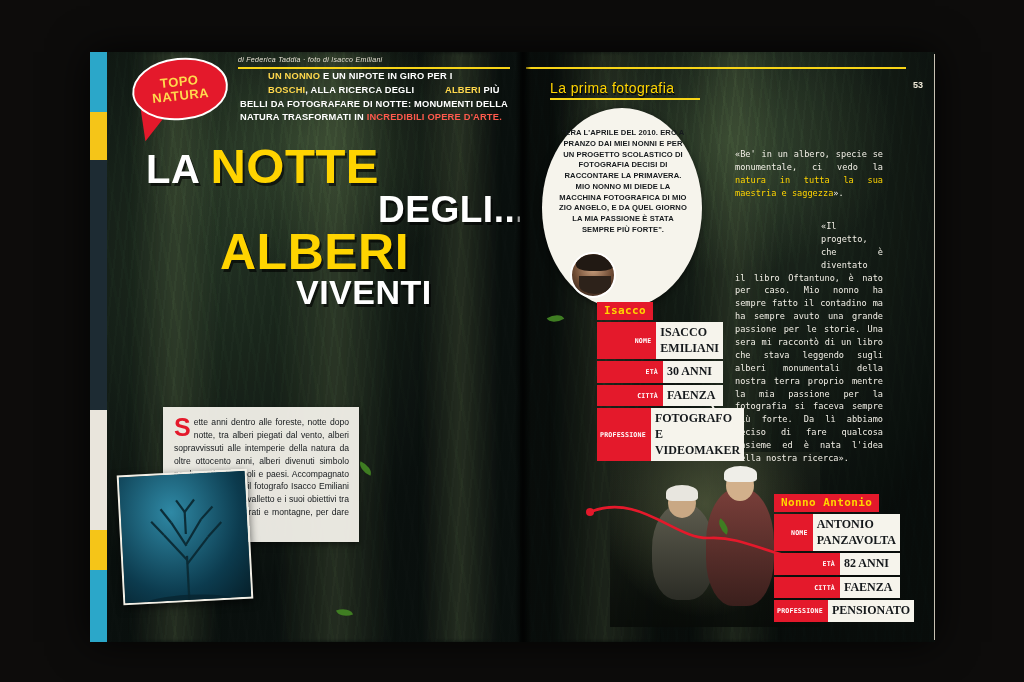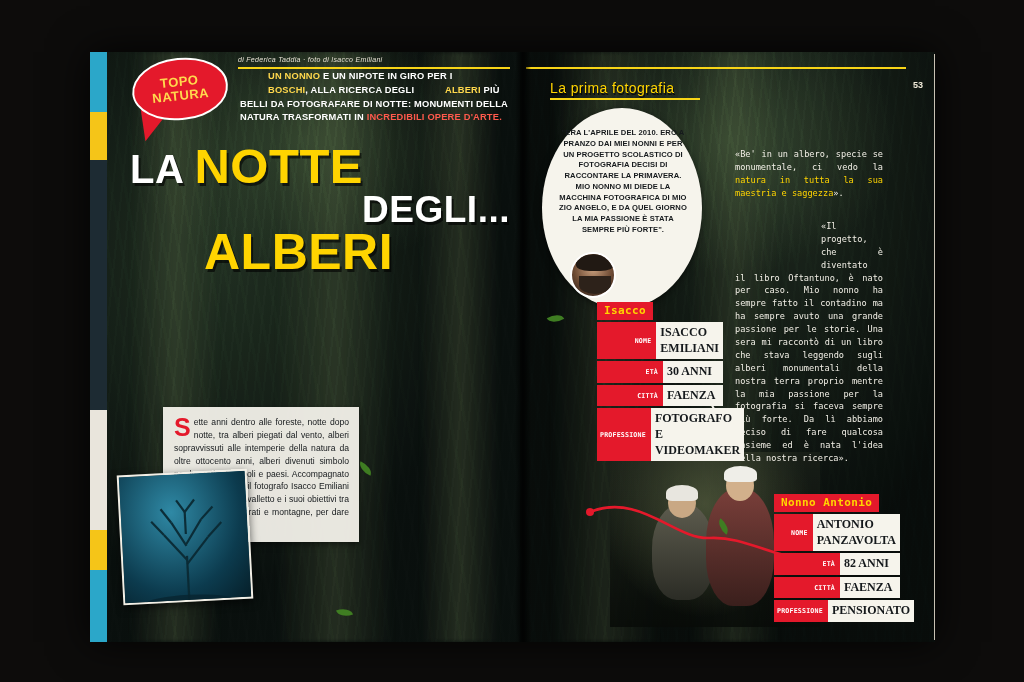--- a/index.html
+++ b/index.html
@@ -138,21 +138,21 @@
     color: #ffffff;
     font-weight: bold;
     letter-spacing: .2px;
     z-index: 26;
   }
   .kicker .y { color: #ffd84d; margin-left: 28px; }
   .kicker .r { color: #ff5a4d; }
 
   
   .headline {
-    position: absolute; left: 40px; top: 92px;
+    position: absolute; left: 56px; top: 92px;
     width: 380px; z-index: 26;
     color: #fff;
     font-weight: bold;
     letter-spacing: .5px;
     text-shadow: 2px 3px 0 rgba(0,0,0,.6);
     line-height: .92;
   }
   .hl-1 { font-size: 40px; }
   .hl-1 .big { font-size: 49px; color: #ffd400; }
   .hl-2 { font-size: 37px; margin-top: 4px; margin-left: 62px; text-align: right; }
@@ -422,20 +422,21 @@
       <div class="kicker">
         <span class="y">UN NONNO</span><span> E UN NIPOTE IN GIRO PER I </span><span class="y">BOSCHI</span><span>, ALLA RICERCA DEGLI </span><span class="y">ALBERI</span><span> PIÙ BELLI DA FOTOGRAFARE DI NOTTE: MONUMENTI DELLA NATURA TRASFORMATI IN </span><span class="r">INCREDIBILI OPERE D'ARTE.</span>
       </div>
 
       <div class="headline">
         <div class="hl-1">
           <span>LA </span><span class="big">NOTTE</span>
         </div>
         <div class="hl-2">DEGLI...</div>
         <div class="hl-3">ALBERI</div>
+        <div class="hl-4">VIVENTI</div>
       </div>
 
       <div class="photo-inset">
         <div class="sky"></div>
         <svg class="tree" viewBox="0 0 105 110">
           <g stroke="#0b2a33" stroke-width="2.2" fill="none" opacity=".95">
             <path d="M52 110 L52 62"></path>
             <path d="M52 66 L30 40 M52 70 L74 44 M52 52 L38 28 M52 50 L68 26 M52 40 L52 18"></path>
             <path d="M30 40 L18 26 M74 44 L88 30 M38 28 L28 14 M68 26 L80 14 M52 18 L44 6 M52 18 L62 6"></path>
           </g>

